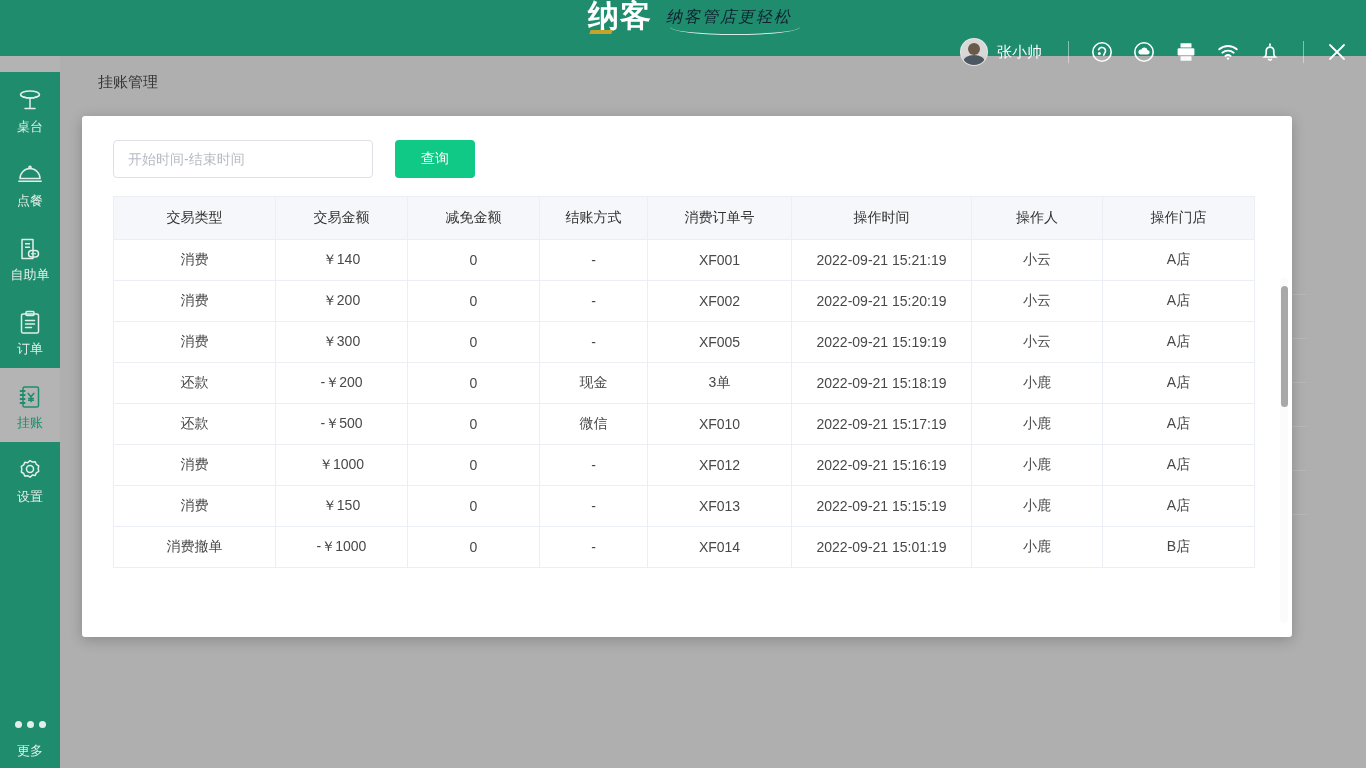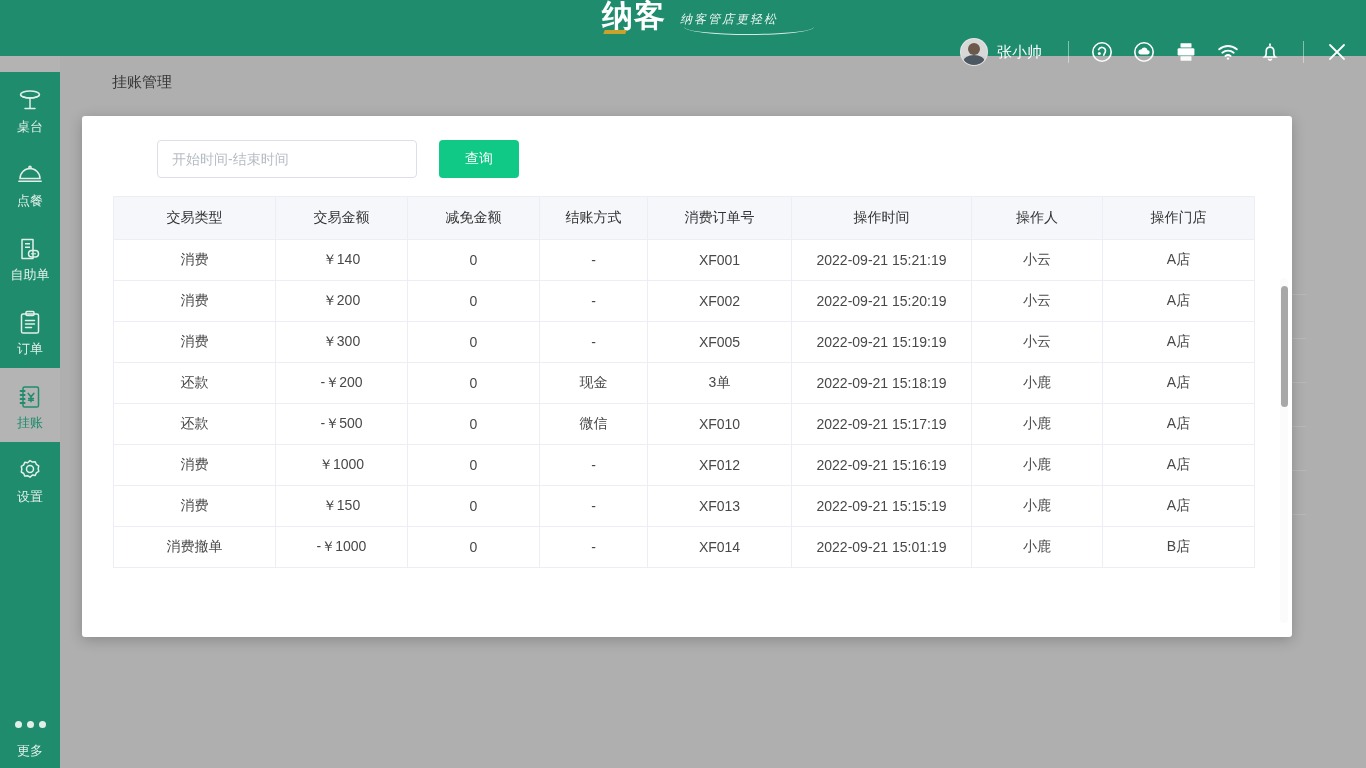--- a/index.html
+++ b/index.html
@@ -24,21 +24,21 @@
   .brand-logo {
     font-size: 31px; font-weight: bold; color: #ffffff;
     letter-spacing: 1px; line-height: 1;
     position: relative; font-family: "DejaVu Sans", sans-serif;
   }
   .brand-logo::after {
     content: ""; position: absolute; left: 2px; bottom: -3px;
     width: 22px; height: 4px; background: #c8a32a; transform: skewX(-20deg);
   }
   .brand-tag {
-    color: #ffffff; font-size: 12px; margin-left: 14px;
+    color: #0f172a; font-size: 16px; margin-left: 14px;
     margin-bottom: 3px; font-style: italic; letter-spacing: 2px;
     opacity: .92; position: relative;
   }
   .brand-tag::after {
     content: ""; position: absolute; left: 4px; bottom: -7px; width: 130px; height: 7px;
     border-bottom: 1.5px solid #e8f3ef; border-radius: 0 0 50% 50%/0 0 100% 100%;
   }
 
   .topright { margin-left: auto; display: flex; align-items: center; padding-right: 8px; gap: 0; }
   .user-chip { display: flex; align-items: center; gap: 9px; padding: 0 14px; cursor: pointer; }
@@ -77,21 +77,21 @@
   .side-item.active { background: #b4b4b4; color: #1e8c6d; }
   .side-label { font-size: 13px; line-height: 1; }
   .side-icon { width: 30px; height: 30px; display:flex; align-items:center; justify-content:center; }
   .side-spacer { flex: 1; }
   .side-item.more { height: 70px; margin-bottom: 16px; }
   .dots { display: flex; gap: 5px; align-items: center; height: 30px; }
   .dots i { width: 7px; height: 7px; border-radius: 50%; background: #e2efe9; display: block; }
 
   
   .page { position: absolute; top: 56px; left: 60px; width: 1306px; height: 712px; background: #b3b3b3; }
-  .page-head { height: 52px; display: flex; align-items: center; padding-left: 22px; margin-left: 30px; }
+  .page-head { height: 52px; display: flex; align-items: center; padding-left: 38px; }
   .page-title { font-size: 15px; color: #3a3a3a; }
   .bg-panel {
     position: absolute; left: 12px; top: 58px; width: 1234px; height: 372px;
     background: #b3b3b3;
   }
   .bg-search {
     position: absolute; right: 14px; top: 132px; width: 180px; height: 34px;
     border: 1px solid #c6c6c6; border-radius: 4px; background: #b8b8b8;
   }
   .bg-rows { position: absolute; right: 0; top: 180px; width: 60px; }
@@ -109,21 +109,21 @@
     display: flex; align-items: center; padding: 0 18px 0 18px; flex: none;
   }
   .modal-title { font-size: 15px; color: #333333; }
   .modal-close {
     margin-left: auto; width: 26px; height: 26px; display:flex; align-items:center;
     justify-content:center; cursor: pointer; color: #606266;
   }
   .modal-body { position: relative; flex: 1; overflow: hidden; padding: 0; }
   .modal-scroll { position: absolute; inset: 0; overflow: hidden; }
 
-  .filters { display: flex; align-items: center; gap: 22px; padding: 24px 0 18px 31px; margin-left: 44px; }
+  .filters { display: flex; align-items: center; gap: 22px; padding: 24px 0 18px 31px; }
   .daterange {
     width: 260px; height: 38px; border: 1px solid #dcdfe6; border-radius: 4px;
     display: flex; align-items: center; padding: 0 14px; background: #fff; cursor: text;
   }
   .daterange input {
     border: 0; outline: 0; width: 100%; font-size: 14px; color: #606266;
     font-family: "Liberation Sans", sans-serif; background: transparent;
   }
   .daterange input::placeholder { color: #b7bcc4; }
   .btn-query {

